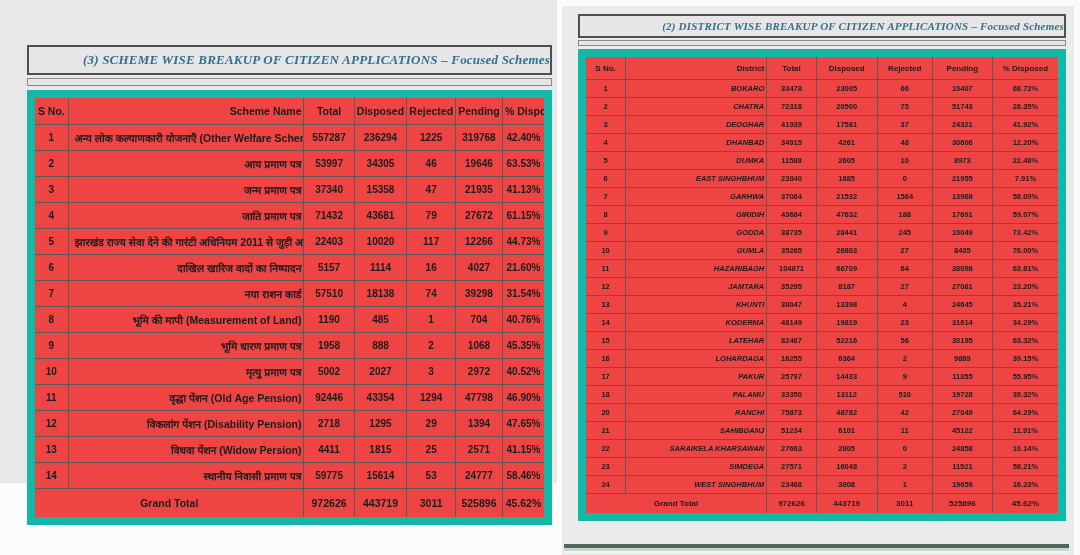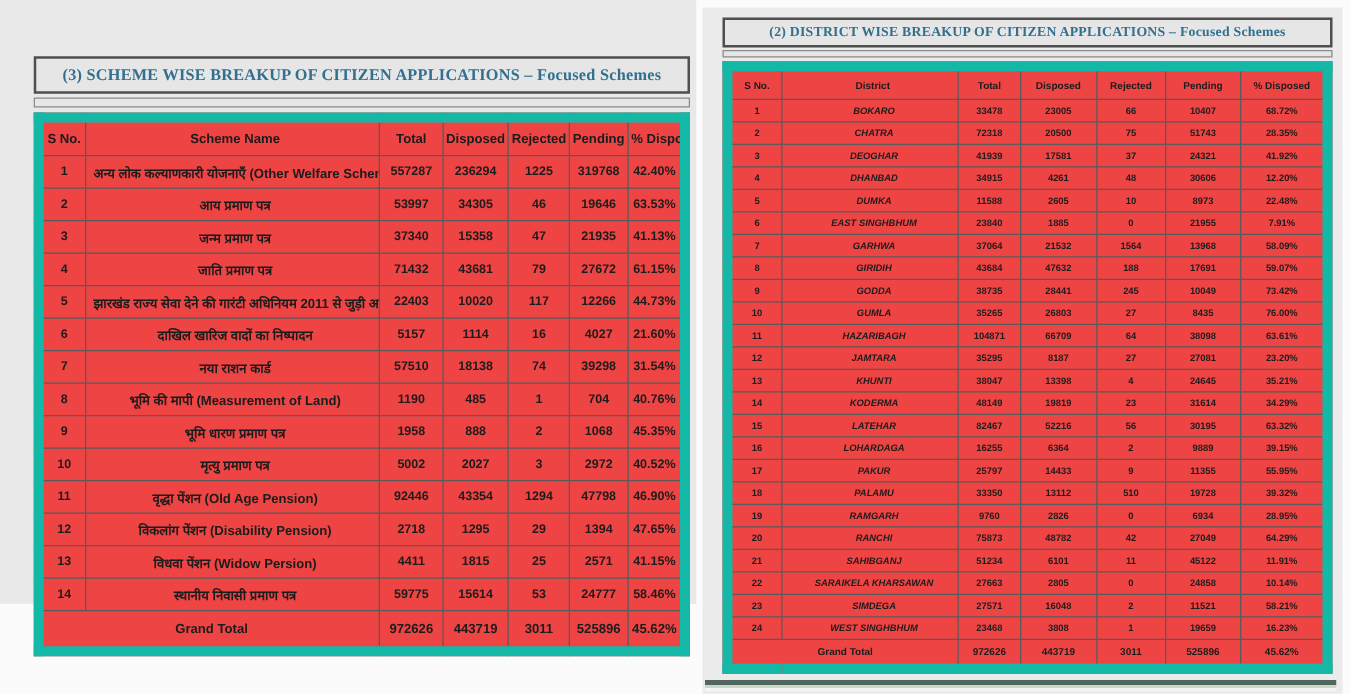--- a/index.html
+++ b/index.html
@@ -10,42 +10,43 @@
   }
   .panel{position:absolute;}
   #left-panel{left:0;top:0;width:557px;height:483px;background:#e8e8e8;}
   #right-panel{left:562px;top:6px;width:512px;height:549px;background:#ebebeb;}
 
   .report-section{position:absolute;}
   #scheme-section{left:27px;top:45px;width:525px;}
   #district-section{left:16px;top:8px;width:488px;}
 
   .title-box{
-    border:2px solid #4f4f4f;background:#e6e6e6;text-align:center;
+    border:2px solid #4f4f4f;background:#e6e6e6;text-align:right;
     font-family:"Liberation Serif", serif;font-weight:bold;color:#31708f;
     letter-spacing:.2px;
+    font-style:italic;
   }
   #scheme-section .title-box{height:26px;line-height:26px;font-size:13px;}
   #district-section .title-box{height:20px;line-height:20px;font-size:11px;}
 
   .spacer-row{
     margin-top:3px;margin-bottom:4px;height:6px;
     border:1px solid #8a8a8a;background:#e6e6e6;
   }
   #district-section .spacer-row{height:4px;margin-top:2px;margin-bottom:3px;}
 
   table{
     width:100%;border-collapse:collapse;table-layout:fixed;
     background:#ef4444;border:8px solid #14b8a6;
   }
   th,td{
     border:1px solid #5a5a5a;text-align:center;font-weight:bold;color:#1c1c1c;
     overflow:hidden;white-space:nowrap;padding:0 2px;
   }
-  .name-col{text-align:center;padding-left:6px;}
+  .name-col{text-align:right;padding-left:6px;}
 
   
   .tbl-scheme th{height:26px;font-size:10.5px;}
   .tbl-scheme td{height:25px;font-size:10px;}
   .tbl-scheme td.name-col{font-size:10.5px;font-weight:600;}
   .tbl-scheme tfoot td{height:28px;font-size:10.5px;}
 
   
   .tbl-district th{height:22px;font-size:8px;}
   .tbl-district td{height:17px;font-size:7.5px;}
@@ -413,29 +414,20 @@
           <tr>
             <td>18</td>
             <td class="name-col">PALAMU</td>
             <td>33350</td>
             <td>13112</td>
             <td>510</td>
             <td>19728</td>
             <td>39.32%</td>
           </tr>
           <tr>
-            <td>19</td>
-            <td class="name-col">RAMGARH</td>
-            <td>9760</td>
-            <td>2826</td>
-            <td>0</td>
-            <td>6934</td>
-            <td>28.95%</td>
-          </tr>
-          <tr>
             <td>20</td>
             <td class="name-col">RANCHI</td>
             <td>75873</td>
             <td>48782</td>
             <td>42</td>
             <td>27049</td>
             <td>64.29%</td>
           </tr>
           <tr>
             <td>21</td>

